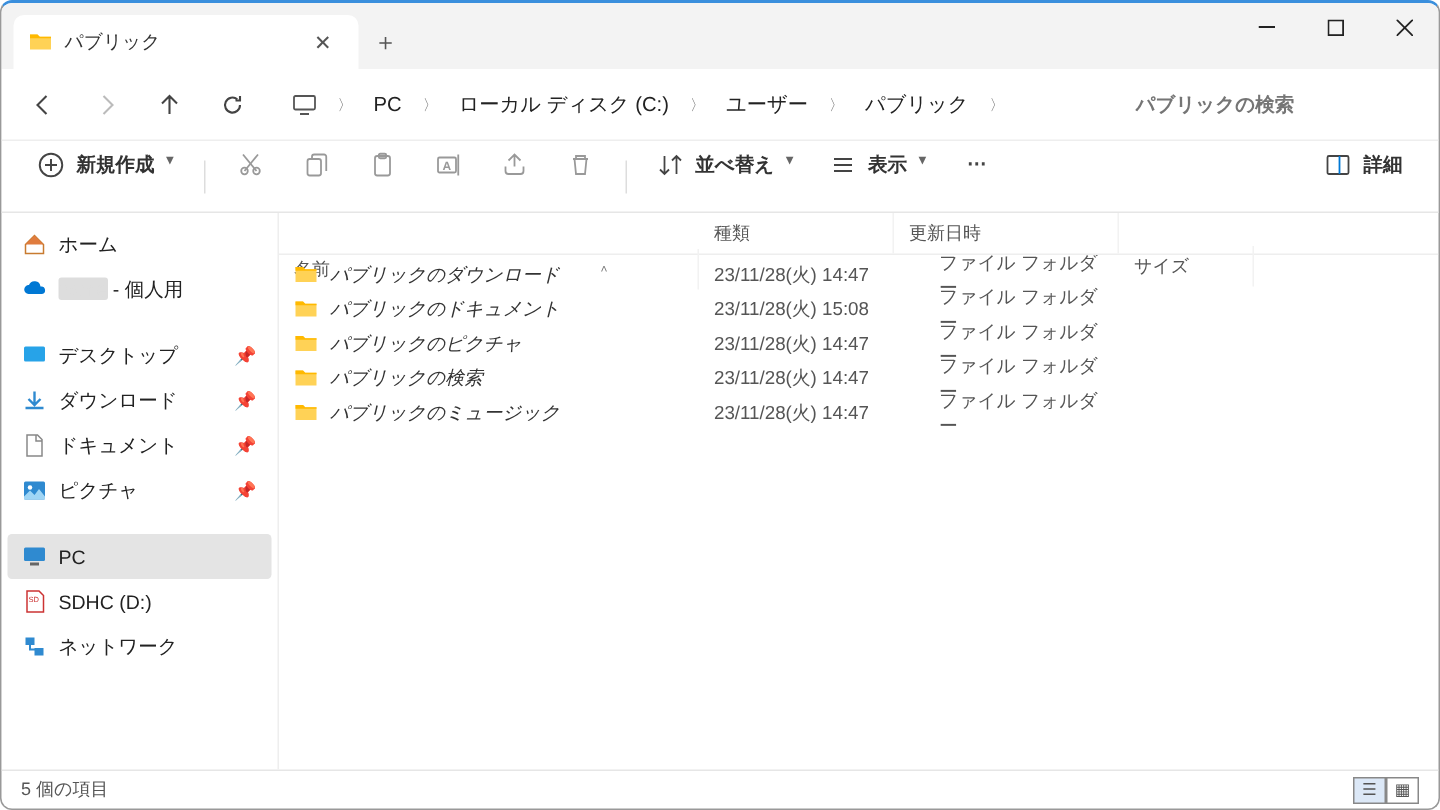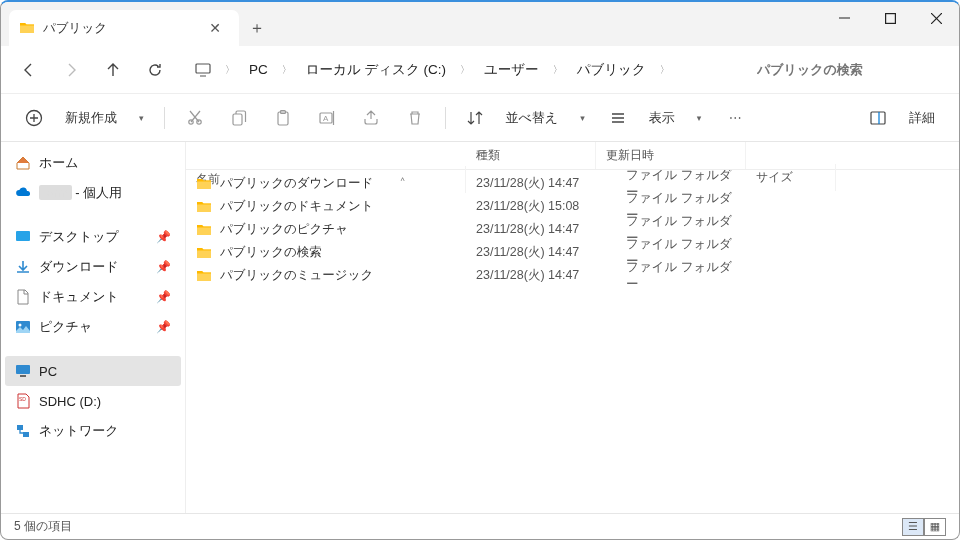--- a/index.html
+++ b/index.html
@@ -12,21 +12,21 @@
 .winbtns { margin-left: auto; display: flex; }
 .winbtn { width: 46px; height: 32px; display: flex; align-items: center; justify-content: center; color: #222; font-size: 13px; }
 .navbar { height: 48px; background: #fff; display: flex; align-items: center; padding: 0 10px; gap: 6px; border-bottom: 1px solid #eee; }
 .navbtn { width: 36px; height: 36px; display: flex; align-items: center; justify-content: center; color: #444; border-radius: 4px; }
 .navbtn.dis { color: #bbb; }
 .addr { flex: 1; display: flex; align-items: center; gap: 4px; padding: 0 8px; }
 .crumb { padding: 4px 8px; font-size: 13.5px; color: #222; border-radius: 3px; display: flex; align-items: center; gap: 6px; }
 .chev { color: #777; font-size: 10px; padding: 0 2px; }
 .search { width: 200px; height: 32px; border: none; background: transparent; font-size: 13px; color: #888; padding: 0 8px; font-weight: bold; }
 .toolbar { height: 48px; background: #fff; display: flex; align-items: center; padding: 0 14px; gap: 4px; border-bottom: 1px solid #e6e6e6; }
-.tbtn { height: 34px; display: flex; align-items: center; gap: 22px; padding: 0 10px; font-size: 13px; color: #333; border-radius: 4px; }
+.tbtn { height: 34px; display: flex; gap: 8px; padding: 0 10px; font-size: 13px; color: #333; border-radius: 4px; font-weight: bold; }
 .tbtn.iconly { width: 40px; justify-content: center; padding: 0; color: #888; }
 .tbtn .dd { font-size: 9px; color: #666; }
 .tsep { width: 1px; height: 22px; background: #ddd; margin: 0 6px; }
 .tdetails { margin-left: auto; }
 .body { flex: 1; display: flex; overflow: hidden; }
 .sidebar { width: 184px; background: #fff; padding: 6px 4px; font-size: 13px; color: #222; overflow-y: auto; }
 .sbitem { height: 30px; display: flex; align-items: center; gap: 8px; padding: 0 10px; border-radius: 3px; position: relative; }
 .sbitem.sel { background: #e4e4e4; }
 .sbitem .pin { margin-left: auto; color: #888; font-size: 12px; }
 .sbgap { height: 14px; }
@@ -34,21 +34,21 @@
 .cols { height: 28px; display: flex; align-items: center; font-size: 12px; color: #555; border-bottom: 1px solid #eee; }
 .col { padding: 0 10px; display: flex; align-items: center; gap: 6px; height: 100%; border-right: 1px solid #f2f2f2; }
 .col.name { width: 280px; margin-top: 48px; }
 .col.date { width: 150px; }
 .col.type { width: 130px; }
 .col.size { width: 90px; margin-top: 43px; }
 .sortarrow { font-size: 8px; color: #777; margin-left: auto; margin-right: 50px; }
 .rows { flex: 1; overflow-y: auto; padding-top: 2px; }
 .row { height: 23px; display: flex; align-items: center; font-size: 12.5px; color: #333; }
 .cell { padding: 0 10px; }
-.cell.name { width: 280px; display: flex; align-items: flex-end; gap: 8px; }
+.cell.name { width: 280px; display: flex; align-items: flex-start; gap: 8px; font-style: italic; }
 .cell.date { width: 150px; color: #555; }
 .cell.type { width: 130px; color: #555; }
 .cell.size { width: 90px; color: #555; text-align: right; }
 .status { height: 26px; border-top: 1px solid #e6e6e6; display: flex; align-items: center; padding: 0 13px; font-size: 12px; color: #555; }
 .viewsw { margin-left: auto; display: flex; gap: 0; }
 .viewsw span { width: 22px; height: 18px; border: 1px solid #888; display: flex; align-items: center; justify-content: center; font-size: 11px; }
 .viewsw span.act { background: #dce8f7; }
 svg { display: block; }
 .ic { width: 16px; height: 16px; flex-shrink: 0; }
 .ic18 { width: 18px; height: 18px; flex-shrink: 0; }

